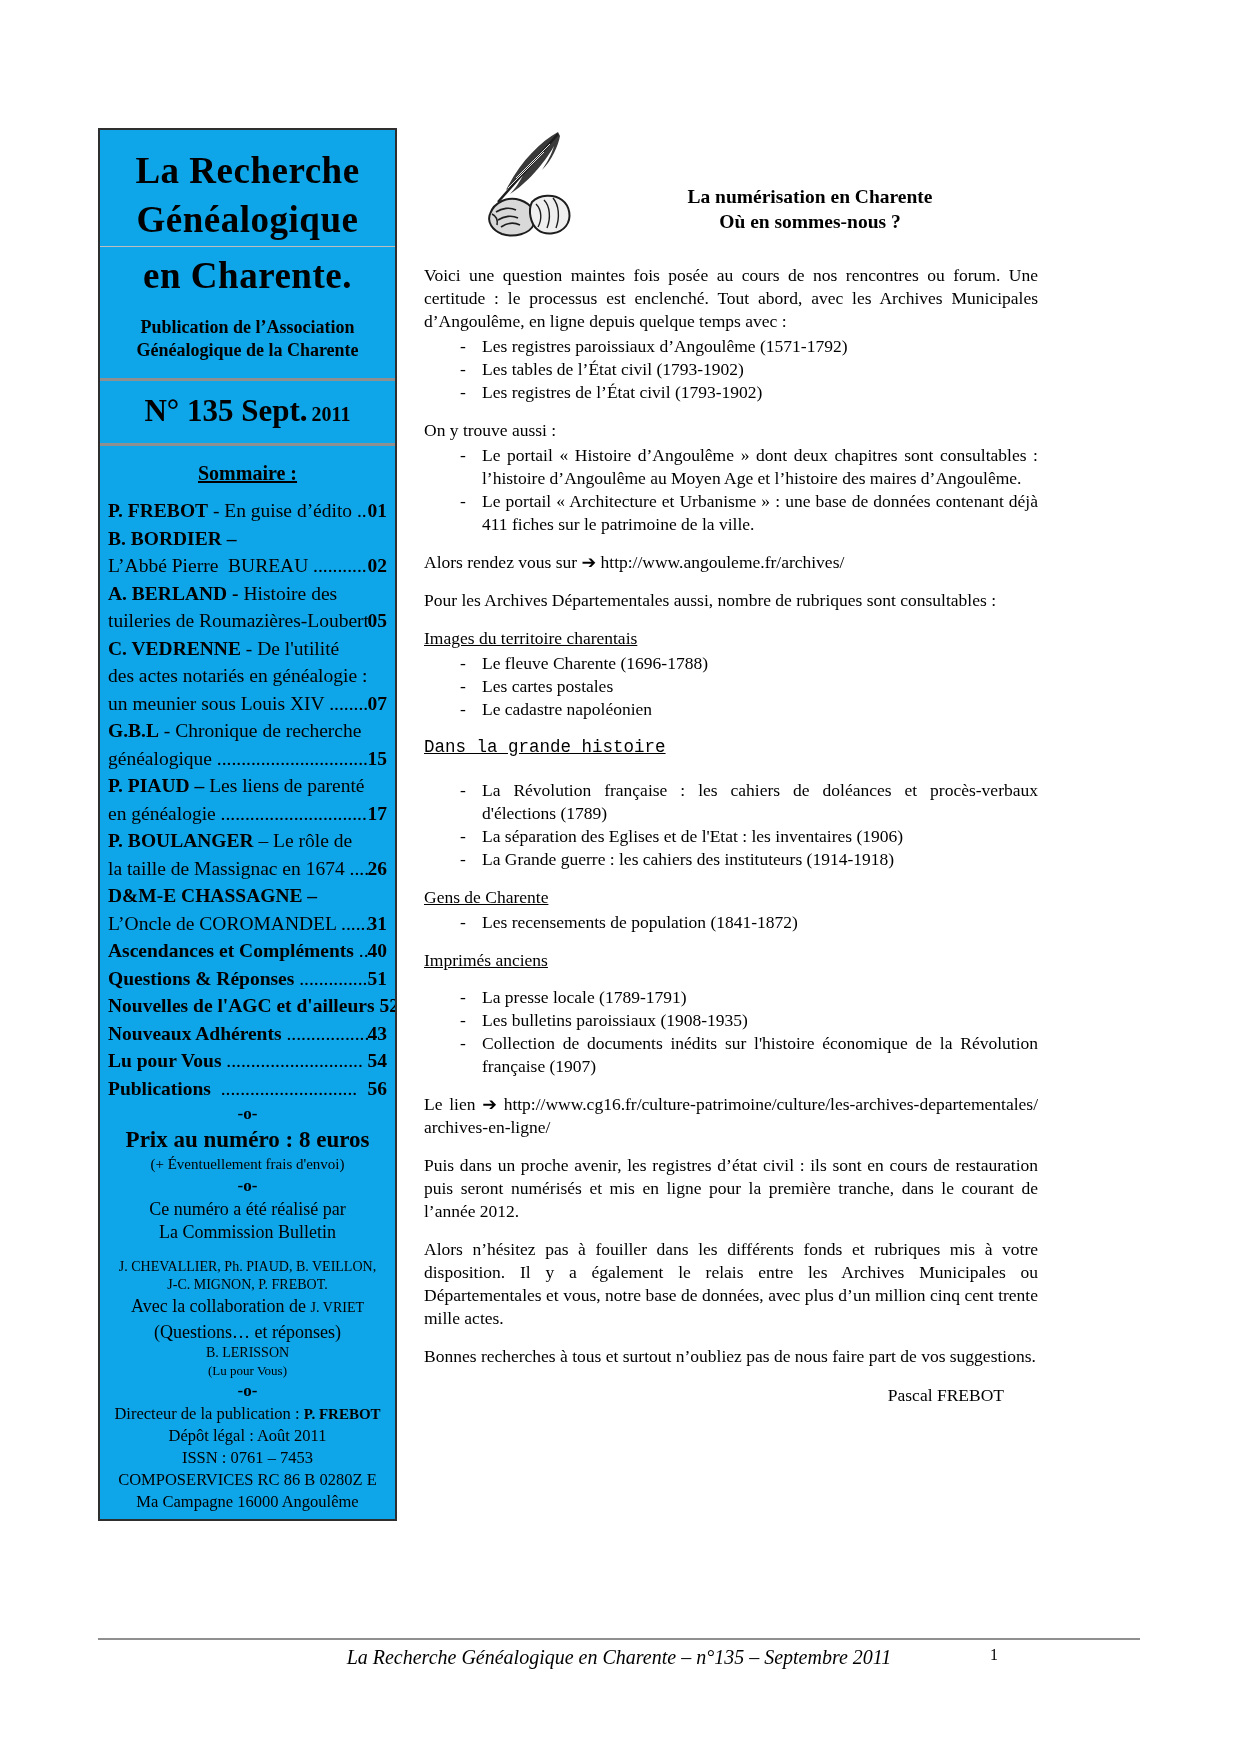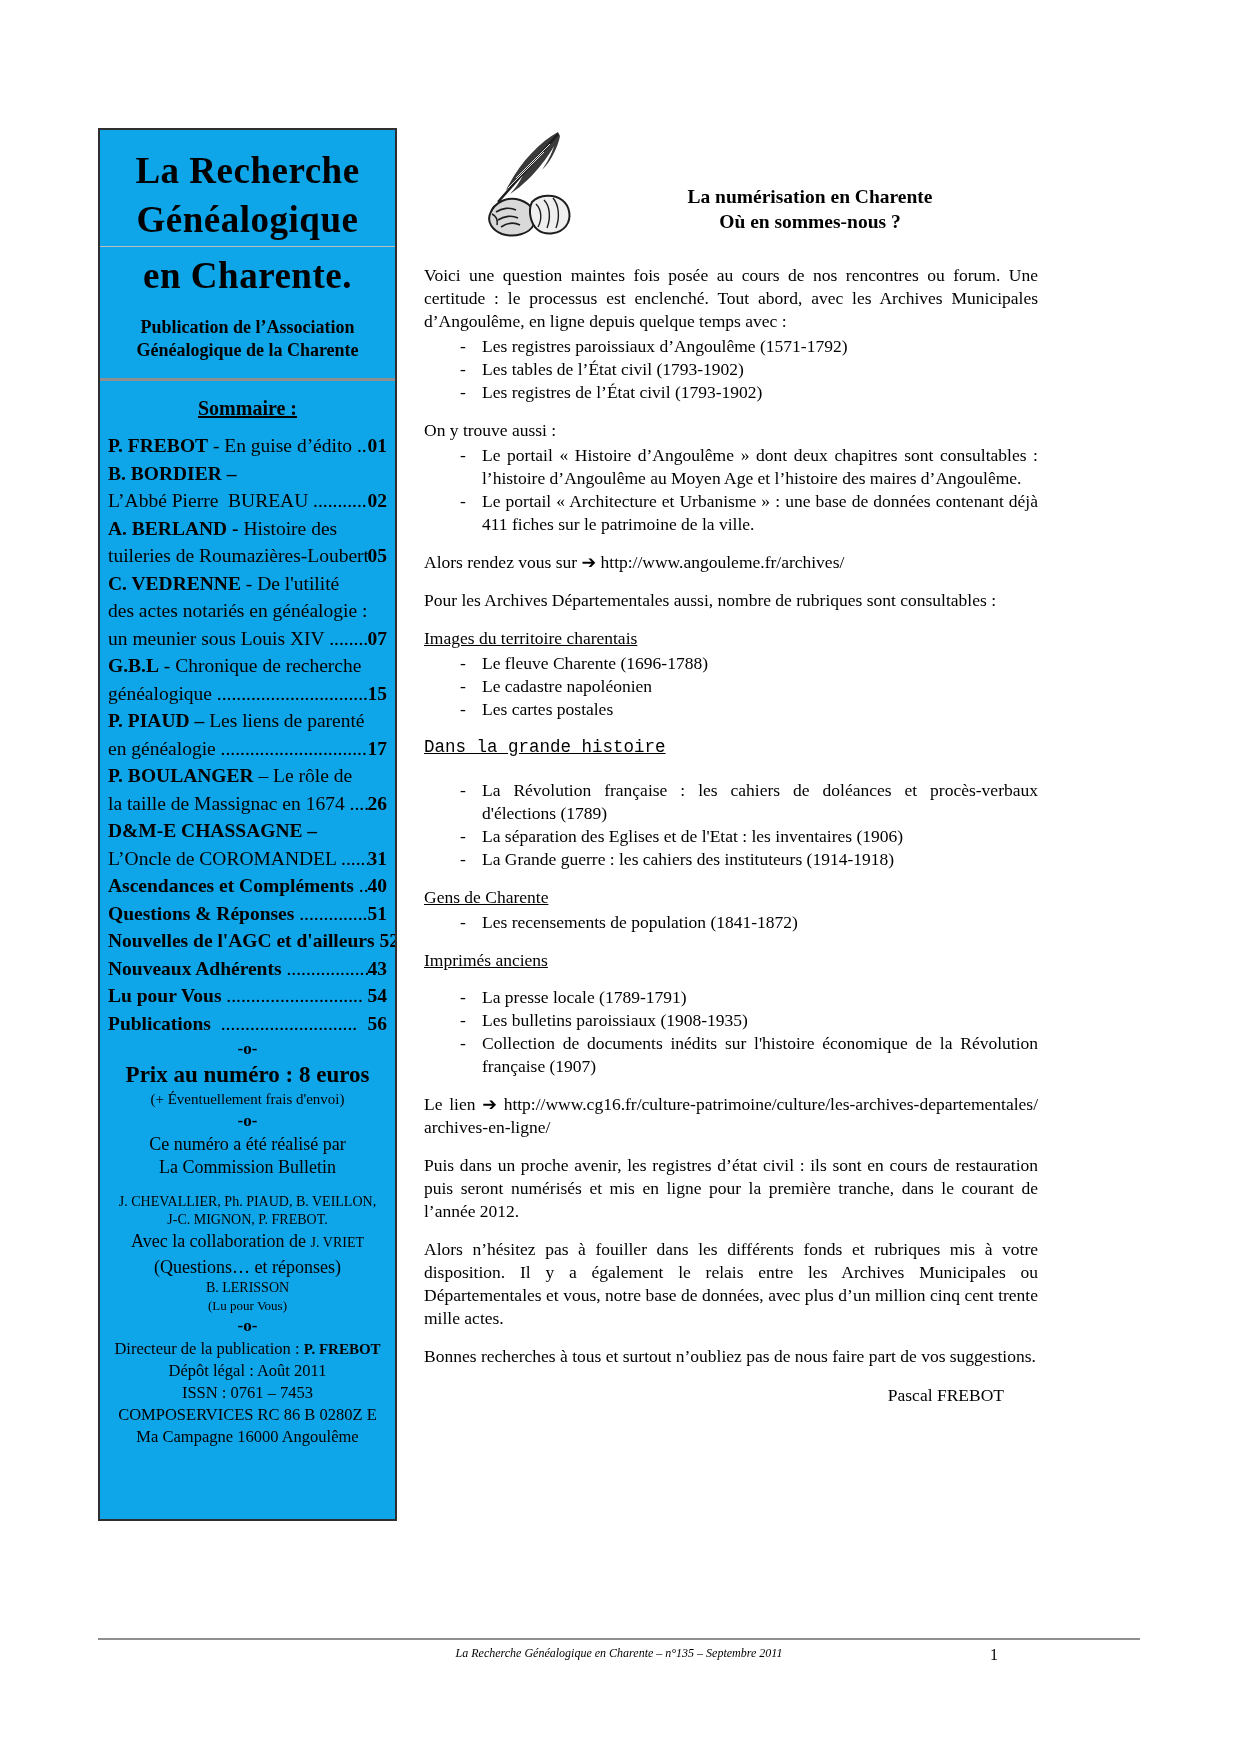--- a/index.html
+++ b/index.html
@@ -61,39 +61,43 @@
   .dash{width:22px;flex:none;}
   .dash::before{content:"-";}
   .litext{flex:1;text-align:justify;}
   .asig{text-align:right;padding-right:34px;margin:16px 0;}
   .arrow{font-weight:bold;font-family:"DejaVu Sans",sans-serif;}
   .url{word-break:break-all;}
 
   
   .footer-rule{position:absolute;left:98px;width:1042px;top:1638px;border-top:2px solid #8f8f8f;}
   .footer-text{position:absolute;left:98px;width:1042px;top:1646px;text-align:center;
-    font-style:italic;font-size:12px;}
+    font-style:italic;font-size:20px;}
   .footer-page{position:absolute;left:990px;top:1646px;font-size:16px;}
 </style>
 </head>
 <body>
 
 <div class="page">
 
   <div class="sidebar">
     <div class="mh-a">
       <div class="mh-title">La Recherche</div>
       <div class="mh-title">Généalogique</div>
     </div>
     <div class="mh-b">
       <div class="mh-title">en Charente.</div>
       <div class="mh-sub">
         <div>Publication de l’Association</div>
         <div>Généalogique de la Charente</div>
       </div>
+    </div>
+    <div class="mh-c">
+      <span class="issue">N° 135 Sept.</span>
+      <span class="issue-year">2011</span>
     </div>
     <div class="mh-d">
       <div class="sommaire-head">
         <span class="sommaire-underline">Sommaire :</span>
       </div>
       <div>
           <div class="toc-line"><span class="tb">P. FREBOT</span><span class="tr"> - En guise d’édito ................................</span><span class="pg">01</span></div>
           <div class="toc-line"><span class="tb">B. BORDIER –</span></div>
           <div class="toc-line"><span class="tr">L’Abbé Pierre  BUREAU ................................</span><span class="pg">02</span></div>
           <div class="toc-line"><span class="tb">A. BERLAND - </span><span class="tr">Histoire des</span></div>
@@ -192,25 +196,25 @@
         <p class="ap"><span>Alors rendez vous sur </span><span class="arrow">➔</span><span class="url"> http://www.angouleme.fr/archives/</span></p>
         <p class="ap">Pour les Archives Départementales aussi, nombre de rubriques sont consultables :</p>
         <p class="ah" style="margin-bottom: 2px;">Images du territoire charentais</p>
         <div class="aul">
           <div class="ali">
             <span class="dash"></span>
             <span class="litext">Le fleuve Charente (1696-1788)</span>
           </div>
           <div class="ali">
             <span class="dash"></span>
+            <span class="litext">Les cartes postales</span>
+          </div>
+          <div class="ali">
+            <span class="dash"></span>
             <span class="litext">Le cadastre napoléonien</span>
-          </div>
-          <div class="ali">
-            <span class="dash"></span>
-            <span class="litext">Les cartes postales</span>
           </div>
         </div>
         <p class="ah" style="margin-bottom: 20px; font-family: Liberation Mono, monospace;">Dans la grande histoire</p>
         <div class="aul">
           <div class="ali">
             <span class="dash"></span>
             <span class="litext">La Révolution française : les cahiers de doléances et procès-verbaux d'élections (1789)</span>
           </div>
           <div class="ali">
             <span class="dash"></span>

